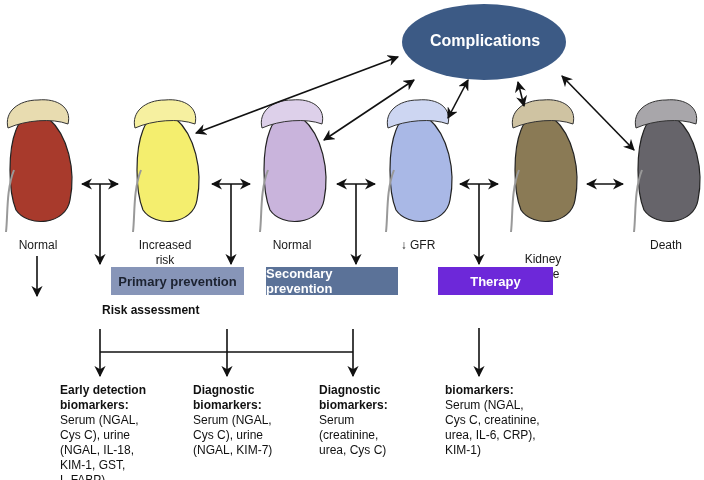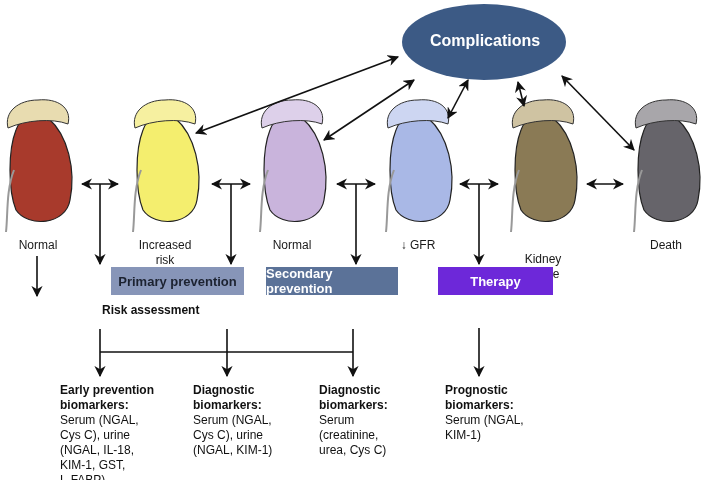--- a/index.html
+++ b/index.html
@@ -121,41 +121,42 @@
   </div>
 
 <div class="box primary">Primary prevention</div>
 <div class="box secondary">Secondary prevention</div>
 <div class="box therapy">Therapy</div>
 
 <div class="risk">Risk assessment</div>
 
 <div id="biomarkers">
     <div class="bm" style="left: 60px;">
-      <span class="t">Early prevention</span>
+      <span class="t">Early detection</span>
       <span class="t">biomarkers:</span>
       <span class="b">Serum (NGAL,</span>
       <span class="b">Cys C), urine</span>
       <span class="b">(NGAL, IL-18,</span>
       <span class="b">KIM-1, GST,</span>
       <span class="b">L-FABP)</span>
     </div>
     <div class="bm" style="left: 193px;">
       <span class="t">Diagnostic</span>
       <span class="t">biomarkers:</span>
       <span class="b">Serum (NGAL,</span>
       <span class="b">Cys C), urine</span>
-      <span class="b">(NGAL, KIM-1)</span>
+      <span class="b">(NGAL, KIM-7)</span>
     </div>
     <div class="bm" style="left: 319px;">
       <span class="t">Diagnostic</span>
       <span class="t">biomarkers:</span>
       <span class="b">Serum</span>
       <span class="b">(creatinine,</span>
       <span class="b">urea, Cys C)</span>
     </div>
     <div class="bm" style="left: 445px;">
-      <span class="t">Prognostic</span>
       <span class="t">biomarkers:</span>
       <span class="b">Serum (NGAL,</span>
+      <span class="b">Cys C, creatinine,</span>
+      <span class="b">urea, IL-6, CRP),</span>
       <span class="b">KIM-1)</span>
     </div>
   </div>
 
 </body></html>

